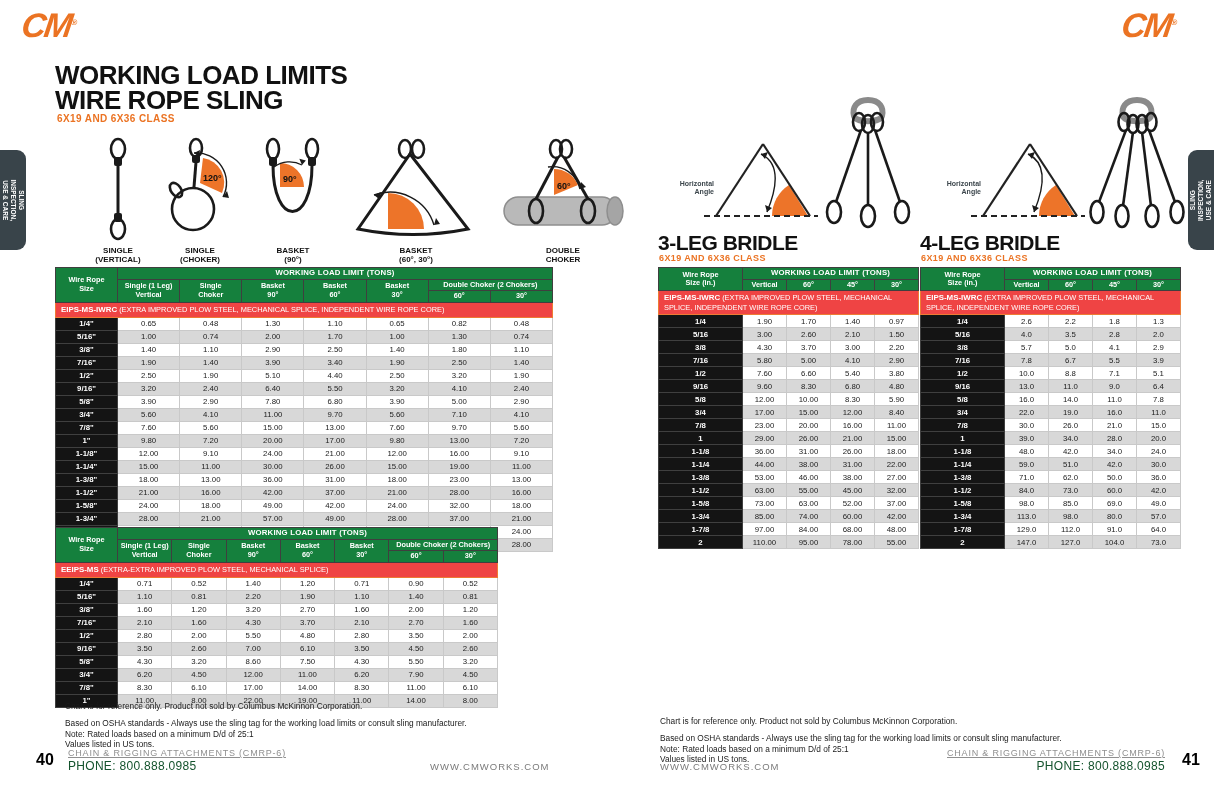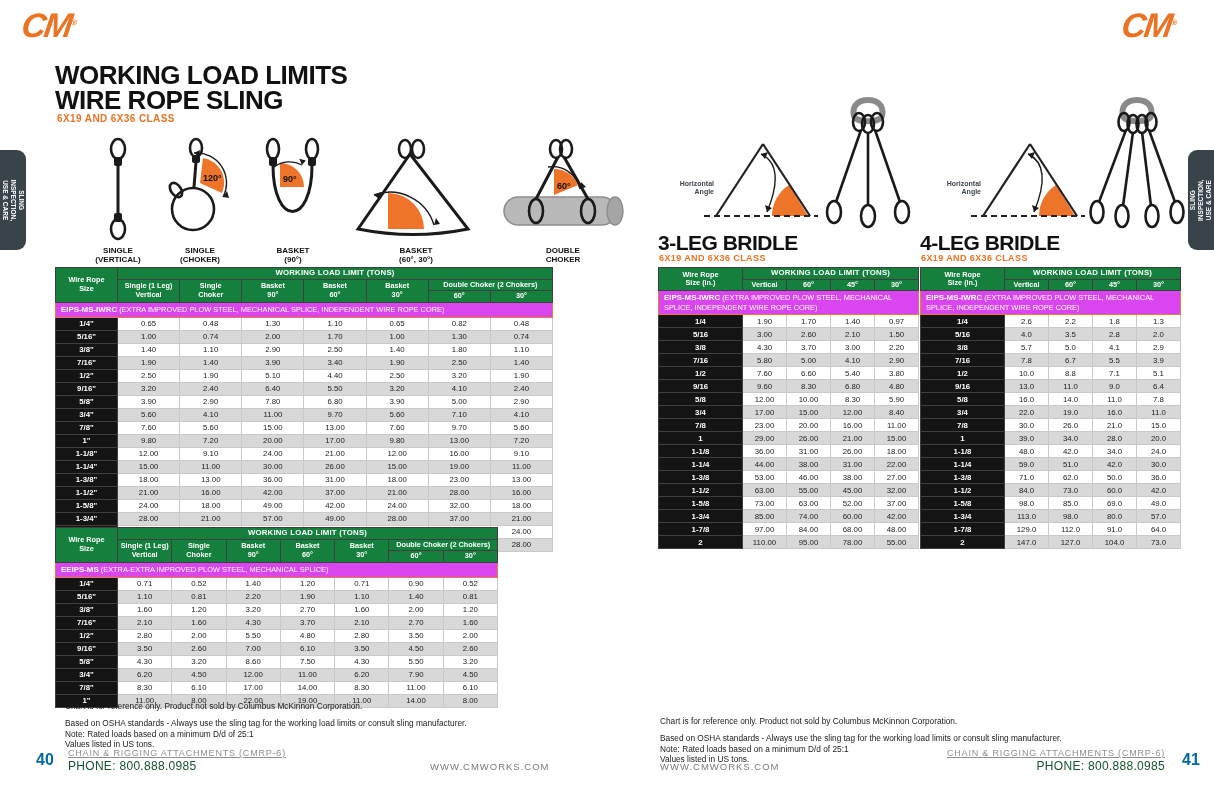--- a/index.html
+++ b/index.html
@@ -49,34 +49,34 @@
   .link{stroke:#8a8a8a;stroke-width:6;fill:none;}
 
   
   .tbl-wrap{position:absolute;}
   table{border-collapse:collapse;table-layout:fixed;width:100%;}
   thead th{background:#15803d;color:#fff;font-weight:bold;border:1px solid #3f3f3f;padding:1px 2px;white-space:pre-line;font-size:7.3px;line-height:1.15;text-align:center;vertical-align:middle;}
   th.wll-head{font-size:7.8px;letter-spacing:0.2px;}
   tbody th.size-cell{background:#141414;color:#fff;border:1px solid #3f3f3f;font-size:7.8px;font-weight:bold;padding:1px 2px;text-align:center;}
   tbody td{background:#fff;border:1px solid #c9c9c9;text-align:center;padding:1.5px 2px;color:#222;font-size:7.8px;}
   tbody.data tr:nth-child(even) td{background:#d8d8d8;}
-  .band-cell{background:#d946ef;color:#fff;font-size:7.4px;padding:2px 5px;text-align:left;line-height:1.25;border:1px solid #EE7B33;}
+  .band-cell{background:#ef4444;color:#fff;font-size:7.4px;padding:2px 5px;text-align:left;line-height:1.25;border:1px solid #EE7B33;}
   .band-cell b{font-size:7.9px;}
   .t1{left:55px;top:267px;width:498px;}
   .t2{left:55px;top:527px;width:443px;}
   .t3{left:658px;top:267px;width:261px;}
   .t4{left:920px;top:267px;width:261px;}
 
   
   .notes{font-size:8.3px;color:#1a1a1a;line-height:1.3;}
   .notes p{margin:0 0 6px 0;}
   .notes p.tight{margin:0;}
   .notes-left{left:65px;top:701px;width:520px;}
   .notes-right{left:660px;top:716px;width:520px;}
-  .page-num{font-size:16px;font-weight:bold;color:#0369a1;}
+  .page-num{font-size:16px;font-weight:bold;color:#000000;}
   .cat-line{font-size:9px;color:#8F8F8F;letter-spacing:0.8px;text-decoration:underline;}
   .phone{font-size:12px;font-weight:normal;color:#14532d;letter-spacing:0.3px;}
   .site{font-size:9.5px;color:#7a7a7a;letter-spacing:1px;} .fr{text-align:right;}
 </style>
 </head>
 <body>
 
 <div class="abs cm-logo logo-left"><span>CM</span><sup>®</sup></div>
 <div class="abs cm-logo logo-right"><span>CM</span><sup>®</sup></div>
 

